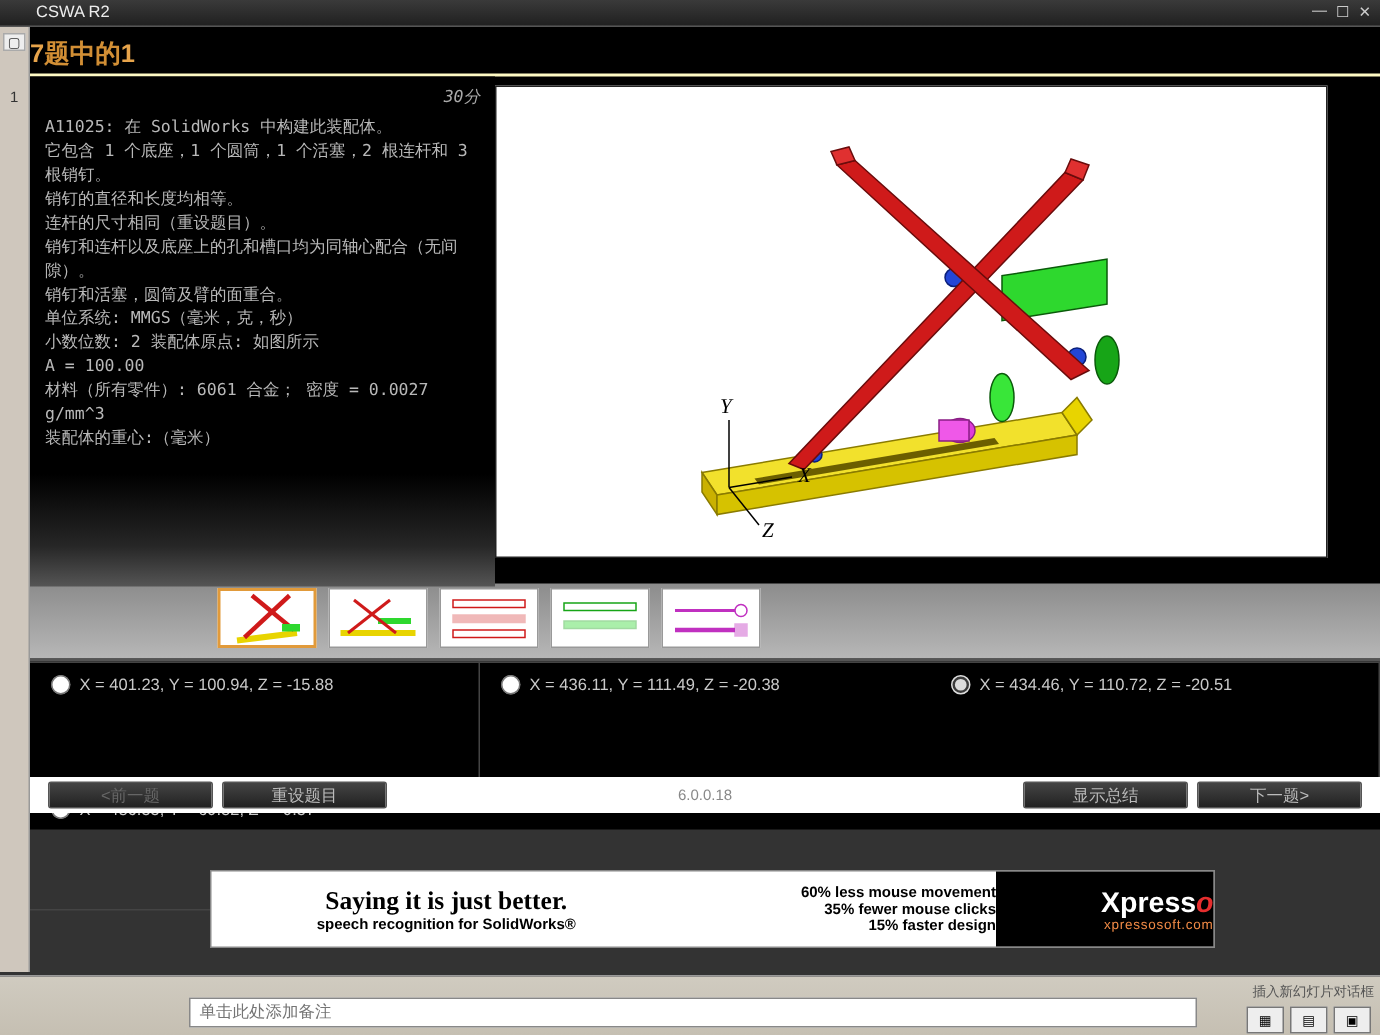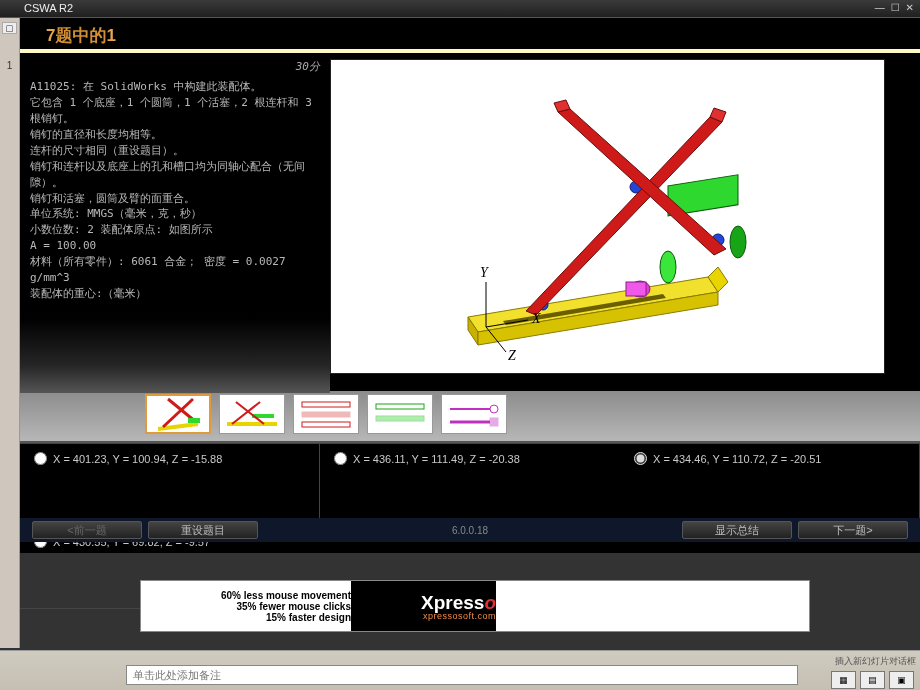--- a/index.html
+++ b/index.html
@@ -38,22 +38,22 @@
       background: #eee; border: 1px solid #aaa; margin:1px 2px;
       font-size:9px;
     }
     .main-black {
       position: absolute; left: 20px; top: 18px;
       width: 900px; height: 535px;
       background: #000;
     }
     .question-header {
       color: #e7a44b; font-size: 17px; font-weight: bold;
-      padding: 6px 26px 2px;
-      border-bottom: 4px solid #fef9c3;
+      padding: 6px 0 2px;
+      border-bottom: 2px solid #fef9c3;
     }
     .question-header .subnum { color: #d28f35; }
     .content-row { display: flex; }
     .left-panel {
       width: 310px; padding: 6px 10px 8px 10px;
       color: #b8b8b8; font-size: 11px; line-height: 1.45;
       font-family: SimSun, "Microsoft YaHei", monospace;
       height: 340px;
       background: linear-gradient(to bottom, #000 0%, #000 78%, #262626 92%, #555 100%);
     }
@@ -90,21 +90,21 @@
       padding: 8px 14px; display: flex; align-items: flex-start; gap: 8px;
       color: #c9c9c9; flex-direction: column; justify-content:flex-start;
       font-size:11px;
     }
     .answer-cell:nth-child(odd){ border-right:1px solid #444; }
     .answer-cell label { display:flex; align-items:center; gap:6px; cursor:pointer;}
     .answer-cell input { accent-color:#ddd; }
     .nav-bar {
       position: absolute; bottom: 11px; left: 0; right: 0; height: 24px;
       display: flex; align-items: center; gap: 6px; padding: 0 12px;
-      background: #0f172a;
+      background: #ffffff;
     }
     .nav-btn {
       background: linear-gradient(#444, #222);
       color: #bbb; border: 1px solid #555;
       height: 18px; padding: 0 28px; font-size: 11px;
       border-radius: 2px; cursor: pointer;
       min-width: 110px; text-align:center;
     }
     .nav-btn.disabled { color:#666; cursor:not-allowed;}
     .nav-spacer { flex: 1; text-align: center; color: #888; font-size: 10px;}
@@ -300,20 +300,24 @@
   <div class="nav-bar">
     <button class="nav-btn disabled">&lt;前一题</button>
     <button class="nav-btn">重设题目</button>
     <div class="nav-spacer">6.0.0.18</div>
     <button class="nav-btn">显示总结</button>
     <button class="nav-btn">下一题&gt;</button>
   </div>
 </div>
 
 <div class="ad-banner">
+  <div class="ad-left">
+    <div class="headline">Saying it is just better.</div>
+    <div class="subline">speech recognition for SolidWorks®</div>
+  </div>
   <div class="ad-mid">
     <div>60% less mouse movement</div>
     <div>35% fewer mouse clicks</div>
     <div>15% faster design</div>
   </div>
   <div class="ad-right">
     <div class="brand"><span>Xpress</span><span class="x-o">o</span></div>
     <div class="url">xpressosoft.com</div>
   </div>
 </div>

